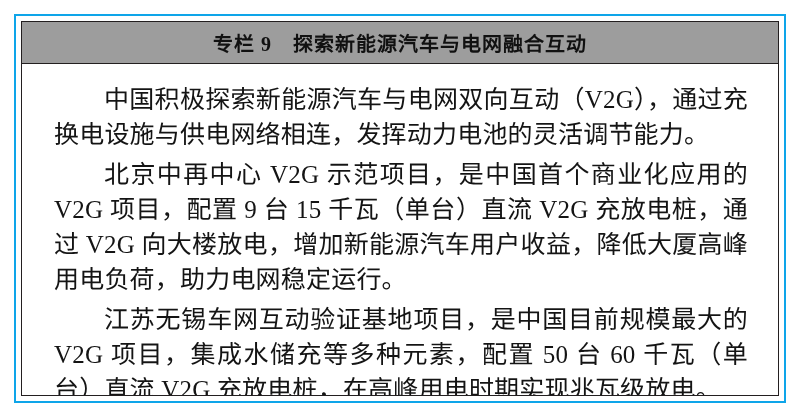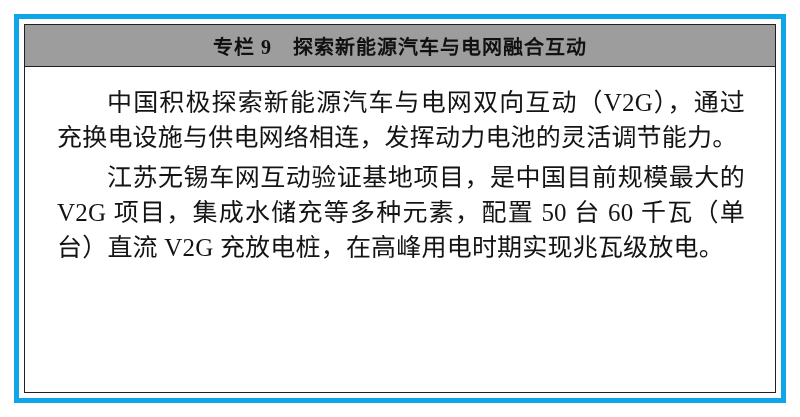--- a/index.html
+++ b/index.html
@@ -13,21 +13,21 @@
     font-family: "Liberation Serif", "DejaVu Serif", serif;
     overflow: hidden;
   }
 
   .box {
     position: absolute;
     left: 14px;
     top: 14px;
     width: 772px;
     height: 389px;
-    border: 5px solid #0ea5e9;
+    border: 2px solid #0ea5e9;
     background: #ffffff;
     box-sizing: border-box;
   }
 
   .box-inner {
     position: absolute;
     left: 5px;
     top: 5px;
     right: 5px;
     bottom: 5px;
@@ -80,17 +80,18 @@
 
 <div class="box">
   <div class="box-inner">
 
     <div class="title-bar">
       <div class="title-text">专栏 9　探索新能源汽车与电网融合互动</div>
     </div>
 
     <div class="body-area">
       <p class="para">中国积极探索新能源汽车与电网双向互动（V2G），通过充换电设施与供电网络相连，发挥动力电池的灵活调节能力。</p>
+      <p class="para">北京中再中心 V2G 示范项目，是中国首个商业化应用的 V2G 项目，配置 9 台 15 千瓦（单台）直流 V2G 充放电桩，通过 V2G 向大楼放电，增加新能源汽车用户收益，降低大厦高峰用电负荷，助力电网稳定运行。</p>
       <p class="para">江苏无锡车网互动验证基地项目，是中国目前规模最大的 V2G 项目，集成水储充等多种元素，配置 50 台 60 千瓦（单台）直流 V2G 充放电桩，在高峰用电时期实现兆瓦级放电。</p>
     </div>
 
   </div>
 </div>
 
 </body></html>

